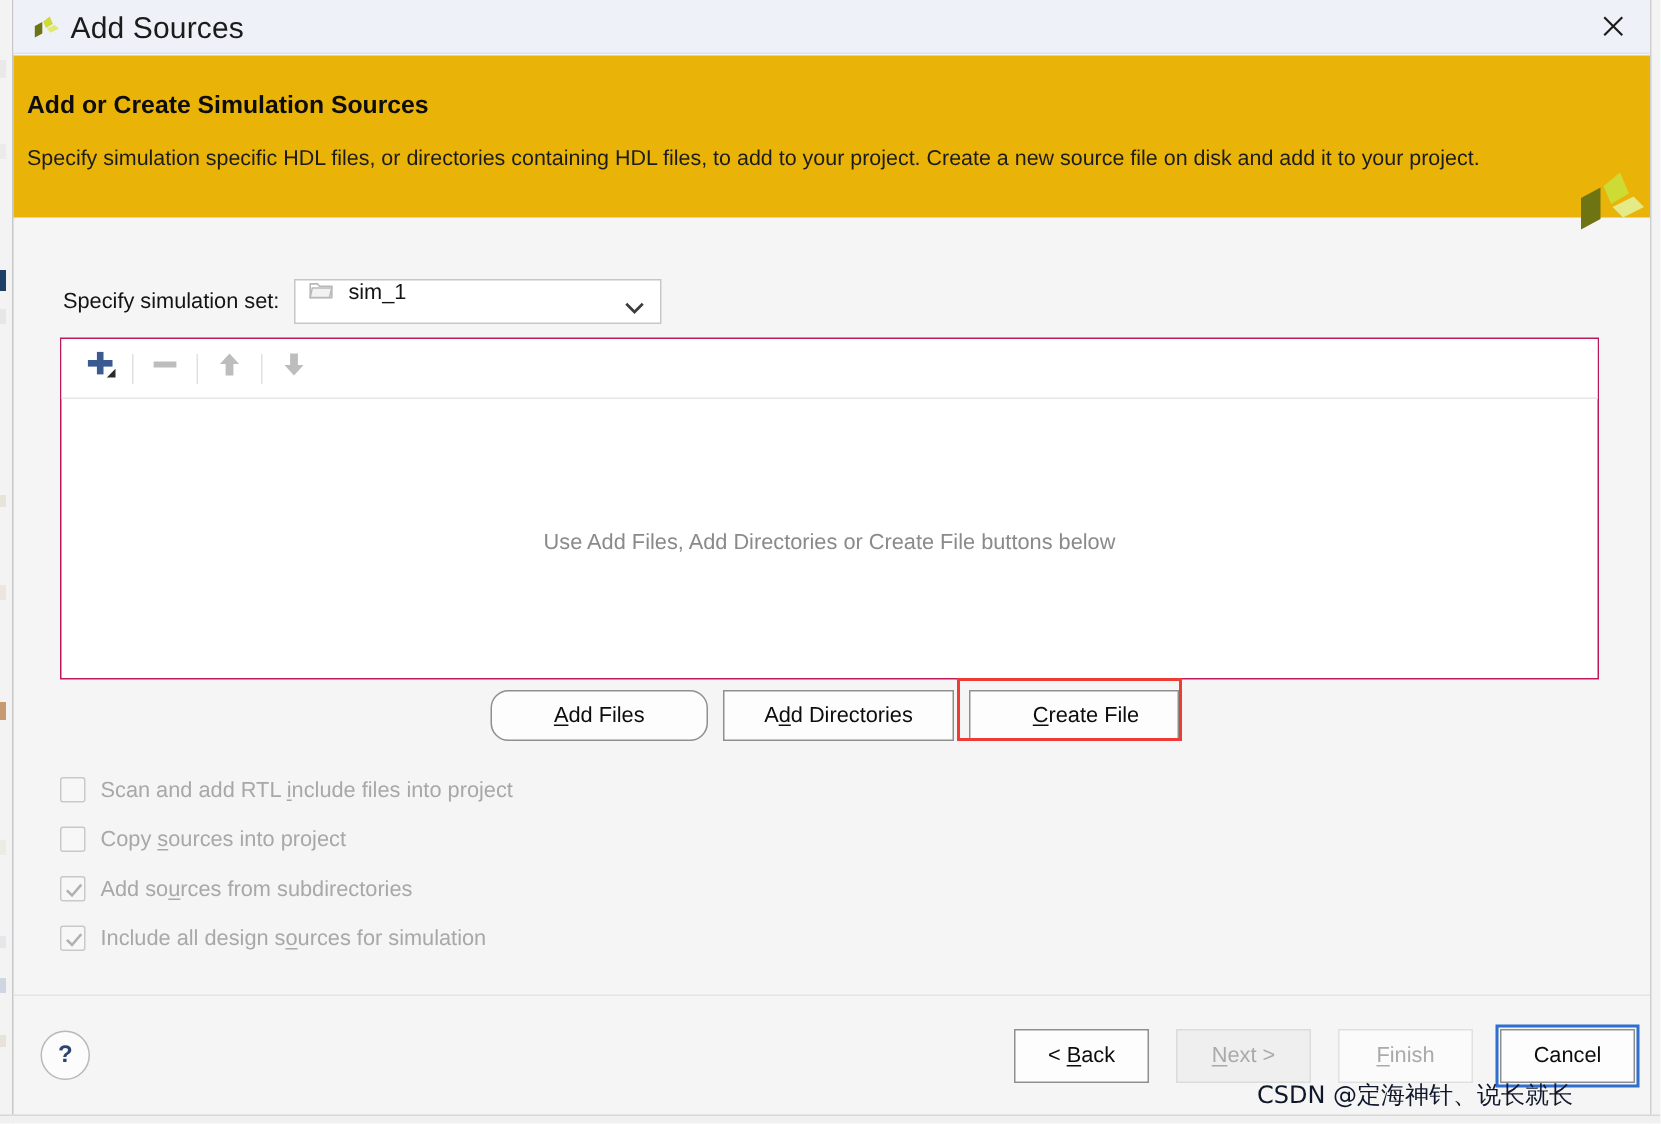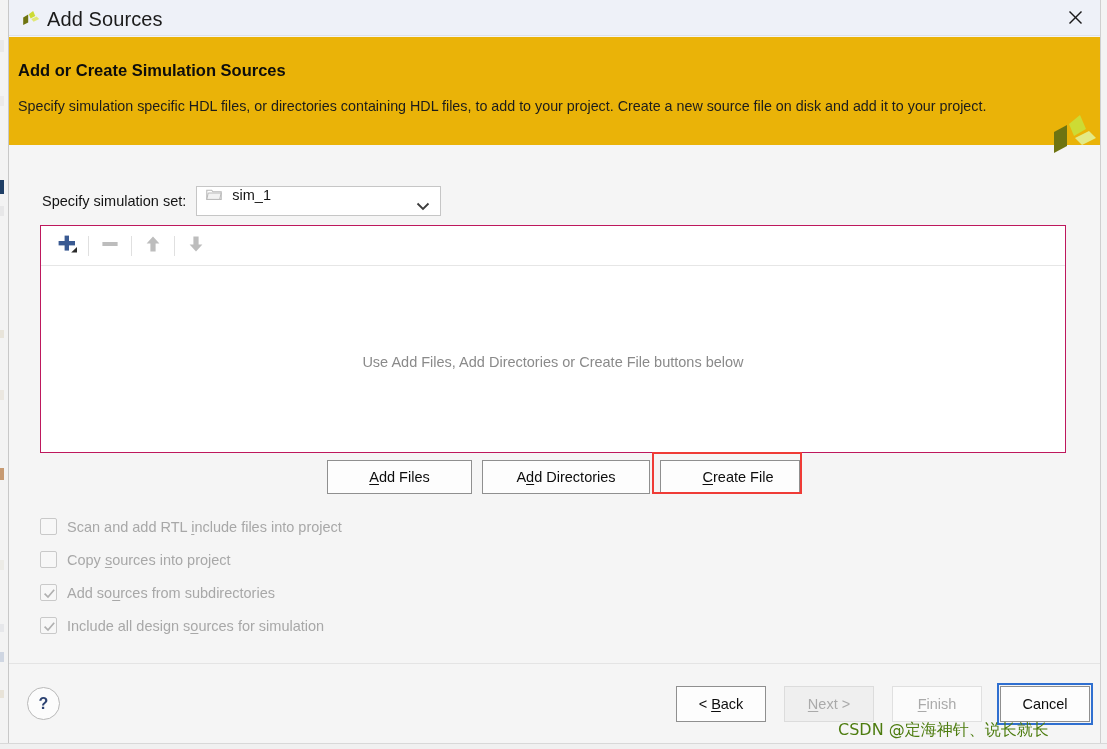--- a/index.html
+++ b/index.html
@@ -215,22 +215,22 @@
     box-sizing: border-box;
     font-size: 14.5px;
     color: #0d0d0d;
     display: flex;
     align-items: center;
     justify-content: center;
     cursor: pointer;
     font-family: "Liberation Sans", sans-serif;
     white-space: nowrap;
   }
-  .btn-addfiles { width: 145px; height: 34px; }
-  .btn-adddirs  { width: 168px; height: 34px; margin-left: 10px; }
+  .btn-addfiles { width: 145px; height: 34px; border-radius: 12px; }
+  .btn-adddirs  { width: 154px; height: 34px; margin-left: 10px; }
   .btn-createfile { width: 140px; height: 34px; padding-left: 16px; }
   .createfile-wrap {
     position: relative;
     margin-left: 10px;
   }
   .redbox {
     position: absolute;
     left: -8px; top: -8px;
     width: 150px; height: 42px;
     border: 2px solid #ef3b36;
@@ -347,21 +347,21 @@
     border: 2px solid #2f6fd0;
     box-sizing: border-box;
     pointer-events: none;
   }
 
   
   .watermark {
     position: absolute;
     left: 838px; top: 720px;
     font-size: 16px;
-    color: #4d7c0f;
+    color: #0f172a;
     white-space: nowrap;
     font-family: "DejaVu Sans", sans-serif;
   }
 </style>
 </head>
 <body>
 
 <div id="dialog">
 
   <div class="frame-left"></div>

